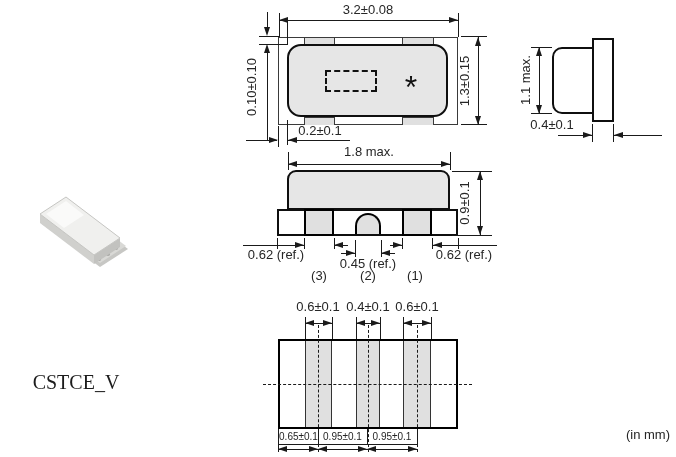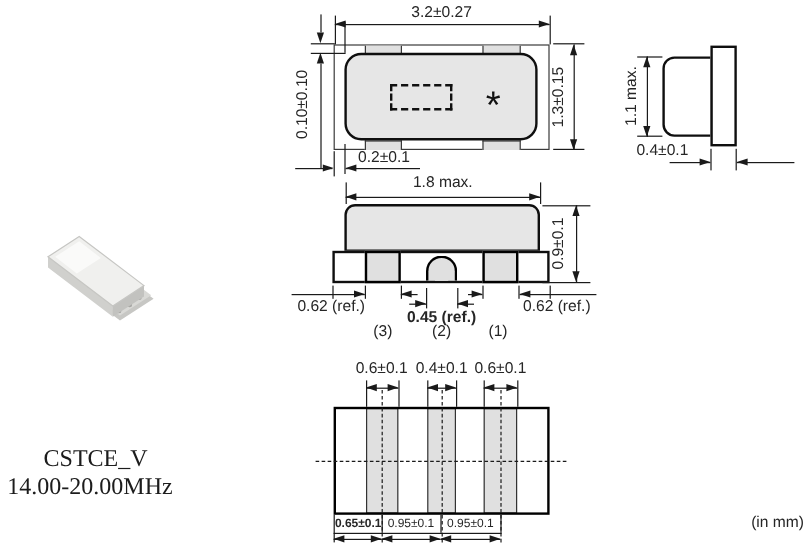--- a/index.html
+++ b/index.html
@@ -49,36 +49,35 @@
         <circle cx="84" cy="62" r="2.1" fill="#a8a8a5"></circle>
 
       <polygon points="8,28 62,69 62,78 8,37" fill="#d0d0cd"></polygon>
       <polygon points="62,69 88,52 88,61 62,78" fill="#c2c2bf"></polygon>
 
       <polygon points="8,28 34,11 88,52 62,69" fill="#f0f0ee" stroke="#c6c6c3" stroke-width="1"></polygon>
       <polygon points="14,28 34,15 52,29 32,42" fill="#fafaf9"></polygon>
     </svg>
   </div>
 
-  <div class="serif" style="left:3px;top:371px;width:120px;text-align:right;">CSTCE_V</div>
-  <div class="serif" style="left:0px;top:395px;width:150px;">14.00-20.00MHz</div>
+  <div class="serif" style="left:16px;top:371px;width:120px;">CSTCE_V</div>
 
   <div class="dim" style="left:590px;top:428px;width:80px;text-align:right;">(in mm)</div>
 
   <div>
     <div class="abs thin" style="left:278px;top:37px;width:180px;height:88px;"></div>
     <div class="abs graypad" style="left:304px;top:38px;width:29px;height:7px;border:1px solid #3a3a3a;border-top:none;"></div>
     <div class="abs graypad" style="left:402px;top:38px;width:30px;height:7px;border:1px solid #3a3a3a;border-top:none;"></div>
     <div class="abs graypad" style="left:304px;top:117px;width:29px;height:7px;border:1px solid #3a3a3a;border-bottom:none;"></div>
     <div class="abs graypad" style="left:402px;top:117px;width:30px;height:7px;border:1px solid #3a3a3a;border-bottom:none;"></div>
     <div class="abs thick graybody" style="left:287px;top:44px;width:161px;height:73px;border-radius:14px;"></div>
     <div class="abs" style="left:325px;top:70px;width:52px;height:22px;border:2px dashed #111;box-sizing:border-box;"></div>
     <div class="abs" style="left:399px;top:71px;width:24px;font-size:32px;line-height:32px;color:#111;text-align:center;">*</div>
 
-    <div class="dim" style="left:318px;top:3px;width:100px;">3.2±0.27</div>
+    <div class="dim" style="left:318px;top:3px;width:100px;">3.2±0.08</div>
     <div class="hl" style="left:279px;top:20px;width:179px;"></div>
     <div class="ar l" style="left:279px;top:17px;"></div>
     <div class="ar r" style="left:449px;top:17px;"></div>
     <div class="vl" style="left:279px;top:13px;height:24px;"></div>
     <div class="vl" style="left:458px;top:13px;height:24px;"></div>
     <div class="vl" style="left:287px;top:18px;height:26px;"></div>
 
     <div class="dim rot" style="left:213px;top:79px;width:80px;">0.10±0.10</div>
     <div class="vl" style="left:267px;top:12px;height:15px;"></div>
     <div class="ar d" style="left:264px;top:27px;"></div>
@@ -153,21 +152,21 @@
     <div class="vl" style="left:334px;top:238px;height:11px;"></div>
     <div class="vl" style="left:277px;top:238px;height:11px;"></div>
     <div class="dim" style="left:240px;top:248px;width:72px;">0.62 (ref.)</div>
 
     <div class="hl" style="left:341px;top:253px;width:14px;"></div>
     <div class="ar r" style="left:346px;top:250px;"></div>
     <div class="hl" style="left:381px;top:253px;width:14px;"></div>
     <div class="ar l" style="left:381px;top:250px;"></div>
     <div class="vl" style="left:355px;top:240px;height:17px;"></div>
     <div class="vl" style="left:381px;top:240px;height:17px;"></div>
-    <div class="dim" style="left:333px;top:257px;width:70px;font-weight:bold;">0.45 (ref.)</div>
+    <div class="dim" style="left:333px;top:257px;width:70px;">0.45 (ref.)</div>
 
     <div class="hl" style="left:390px;top:245px;width:12px;"></div>
     <div class="ar r" style="left:393px;top:242px;"></div>
     <div class="hl" style="left:433px;top:245px;width:64px;"></div>
     <div class="ar l" style="left:433px;top:242px;"></div>
     <div class="vl" style="left:402px;top:238px;height:11px;"></div>
     <div class="vl" style="left:432px;top:238px;height:11px;"></div>
     <div class="vl" style="left:458px;top:238px;height:11px;"></div>
     <div class="dim" style="left:428px;top:248px;width:72px;">0.62 (ref.)</div>
 
@@ -208,21 +207,21 @@
     <div class="hl" style="left:403px;top:323px;width:28px;"></div>
     <div class="ar l" style="left:403px;top:320px;"></div>
     <div class="ar r" style="left:422px;top:320px;"></div>
 
     <div class="vl" style="left:278px;top:429px;height:23px;"></div>
     <div class="vl" style="left:318px;top:429px;height:15px;"></div>
     <div class="vl" style="left:367px;top:429px;height:15px;"></div>
     <div class="vl" style="left:417px;top:429px;height:15px;"></div>
     <div class="hl" style="left:278px;top:444px;width:140px;"></div>
 
-    <div class="dim sm" style="left:279px;top:431px;width:39px;font-weight:bold;">0.65±0.1</div>
+    <div class="dim sm" style="left:279px;top:431px;width:39px;">0.65±0.1</div>
     <div class="dim sm" style="left:319px;top:431px;width:47px;">0.95±0.1</div>
     <div class="dim sm" style="left:368px;top:431px;width:48px;">0.95±0.1</div>
 
     <div class="hl" style="left:278px;top:449px;width:40px;"></div>
     <div class="ar l" style="left:278px;top:446px;"></div>
     <div class="ar r" style="left:309px;top:446px;"></div>
     <div class="hl" style="left:318px;top:449px;width:49px;"></div>
     <div class="ar l" style="left:318px;top:446px;"></div>
     <div class="ar r" style="left:358px;top:446px;"></div>
     <div class="hl" style="left:367px;top:449px;width:50px;"></div>

